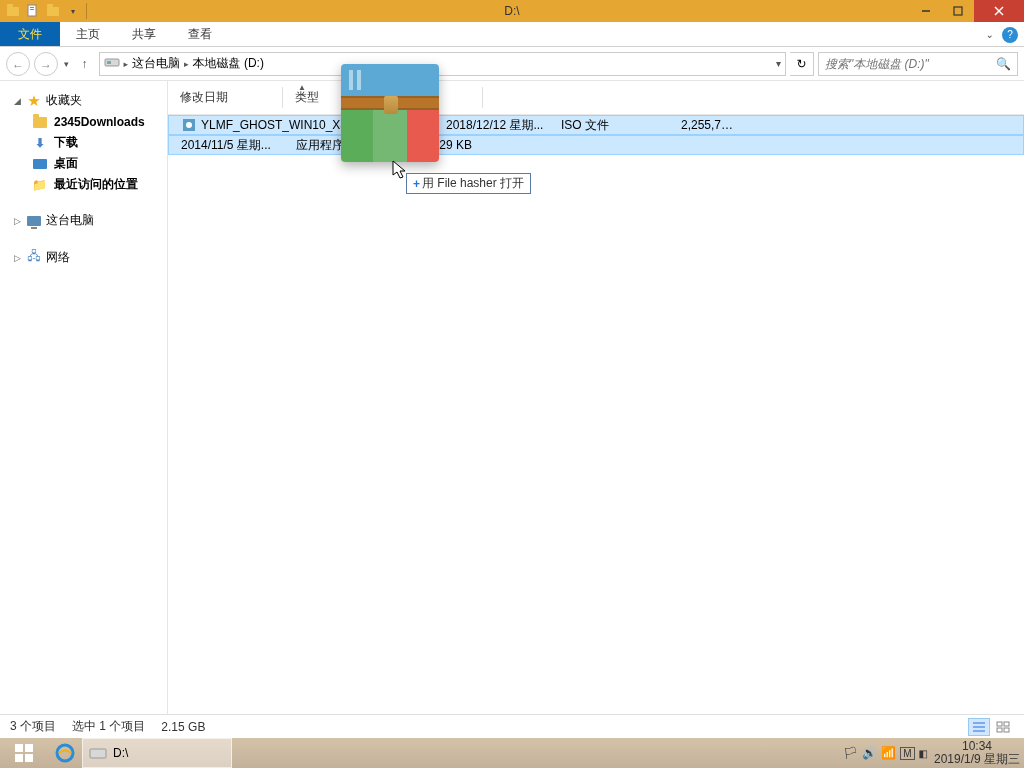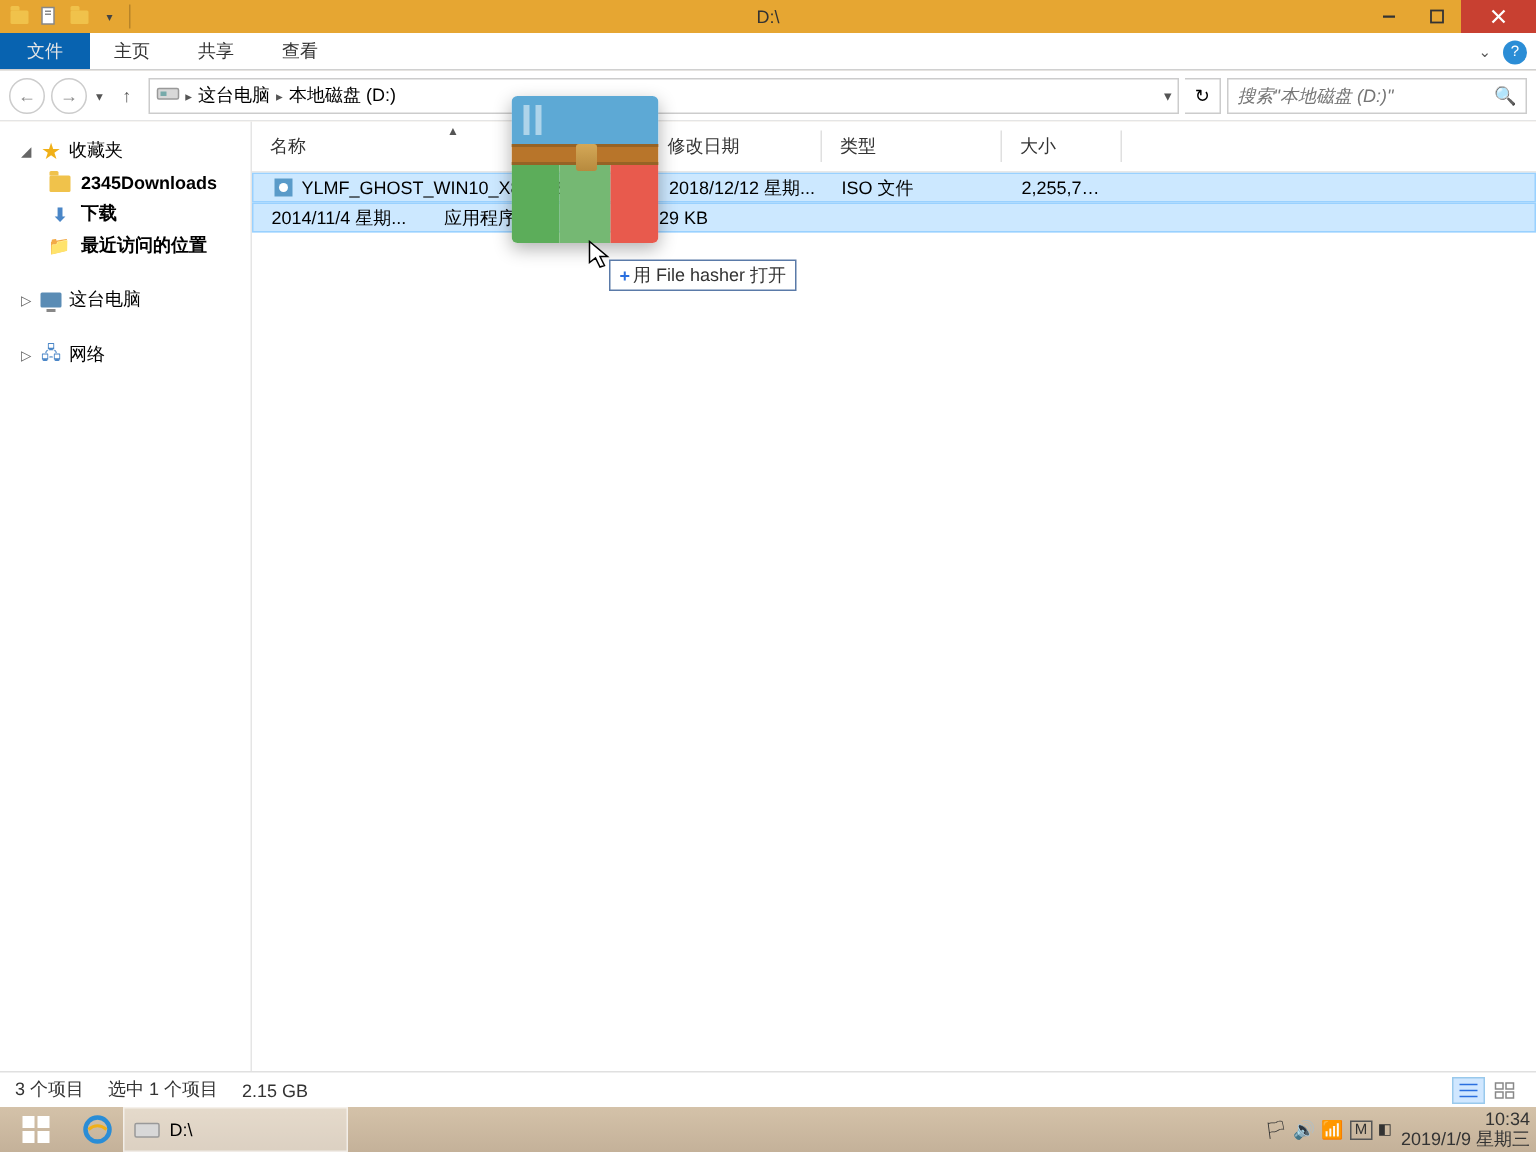--- a/index.html
+++ b/index.html
@@ -12,21 +12,21 @@
 .tb-divider { width: 1px; height: 16px; background: rgba(0,0,0,0.2); margin: 0 2px; }
 .titlebar-title { position: absolute; left: 50%; transform: translateX(-50%); color: #333; font-size: 12px; }
 .window-controls { position: absolute; right: 0; top: 0; display: flex; height: 22px; }
 .wc-btn { width: 32px; height: 22px; display: flex; align-items: center; justify-content: center; cursor: pointer; }
 .wc-min { background: transparent; }
 .wc-max { background: transparent; }
 .wc-close { background: #c84031; width: 50px; color: #fff; }
 
 
 .ribbon { height: 25px; background: #fff; display: flex; align-items: stretch; border-bottom: 1px solid #d0d0d0; position: relative; }
-.file-tab { background: #0863b0; color: #e5e5e5; padding: 0 18px; display: flex; align-items: center; }
+.file-tab { background: #0863b0; color: #fde047; padding: 0 18px; display: flex; align-items: center; }
 .rib-tab { padding: 0 16px; display: flex; align-items: center; color: #333; cursor: pointer; }
 .ribbon-right { position: absolute; right: 6px; top: 0; height: 25px; display: flex; align-items: center; gap: 8px; }
 .help-icon { width: 16px; height: 16px; border-radius: 50%; background: #2b8dd6; color: #fff; display: flex; align-items: center; justify-content: center; font-size: 10px; }
 
 
 .navbar { height: 34px; background: #fff; display: flex; align-items: center; padding: 0 6px; gap: 4px; border-bottom: 1px solid #e5e5e5; }
 .nav-btn { width: 24px; height: 24px; border: 1px solid #ccc; border-radius: 50%; display: flex; align-items: center; justify-content: center; color: #888; cursor: pointer; }
 .nav-arrow-down { color: #555; font-size: 9px; padding: 0 2px; cursor: pointer; }
 .nav-up { width: 20px; height: 20px; display: flex; align-items: center; justify-content: center; color: #555; cursor: pointer; }
 .address-bar { flex: 1; height: 24px; border: 1px solid #ccc; display: flex; align-items: center; padding: 0 4px; gap: 4px; background: #fff; }
@@ -71,21 +71,21 @@
 .view-btn { width: 22px; height: 18px; border: 1px solid transparent; display: flex; align-items: center; justify-content: center; cursor: pointer; }
 .view-btn.active { background: #d0e7ff; border-color: #99c9ec; }
 
 
 .taskbar { height: 30px; background: linear-gradient(#d4c2a9, #c4b199); display: flex; align-items: center; position: relative; }
 .start-btn { width: 48px; height: 30px; display: flex; align-items: center; justify-content: center; cursor: pointer; }
 .task-item { height: 30px; display: flex; align-items: center; padding: 0 6px; cursor: pointer; }
 .task-item.active { background: rgba(255,255,255,0.4); border: 1px solid rgba(255,255,255,0.6); width: 150px; }
 .tray { position: absolute; right: 4px; top: 0; height: 30px; display: flex; align-items: center; gap: 6px; color: #333; }
 .tray-icons { display: flex; gap: 4px; align-items: center; }
-.tray-time { text-align: right; line-height: 1.1; font-size: 11px; }
+.tray-time { text-align: center; line-height: 1.1; font-size: 11px; }
 
 
 .drag-icon { position: absolute; width: 98px; height: 98px; left: 341px; top: 64px; border-radius: 4px; overflow: hidden; box-shadow: 0 4px 12px rgba(0,0,0,0.3); }
 .drag-top { height: 32px; background: #5da9d5; position: relative; }
 .drag-top .stripe { position: absolute; left: 8px; top: 6px; bottom: 6px; width: 4px; background: rgba(255,255,255,0.5); }
 .drag-top .stripe2 { left: 16px; }
 .drag-mid { height: 14px; background: #b8752a; border-top: 2px solid #966325; border-bottom: 2px solid #966325; position: relative; }
 .drag-mid::after { content:""; position:absolute; left:44%; top:-2px; width:14px; height:18px; background: linear-gradient(#d4a857, #b78a3e); border-radius: 2px; }
 .drag-bot { flex: 1; display: flex; height: 52px; }
 .drag-bot .l { width: 33%; background: #5cad5a; }
@@ -196,20 +196,26 @@
         <span class="side-icon">
             <div class="ico-folder"></div>
           </span>
         <span>2345Downloads</span>
       </div>
       <div class="side-item">
         <span class="side-icon ico-down">⬇</span>
         <span>下载</span>
       </div>
       <div class="side-item">
+        <span class="side-icon">
+            <div class="ico-desk"></div>
+          </span>
+        <span>桌面</span>
+      </div>
+      <div class="side-item">
         <span class="side-icon ico-recent">📁</span>
         <span>最近访问的位置</span>
       </div>
     </div>
     <div class="side-group">
       <div class="side-head">
         <span class="tri">▷</span>
         <span class="side-icon">
             <div class="ico-pc"></div>
           </span>
@@ -221,40 +227,39 @@
         <span class="tri">▷</span>
         <span class="side-icon ico-net">🖧</span>
         <span>网络</span>
       </div>
     </div>
   </div>
 
   <div class="content">
     <div class="columns">
       <span class="sort-ind">▲</span>
-      <div class="col name">名称</div>
       <div class="col date">修改日期</div>
       <div class="col type">类型</div>
       <div class="col size">大小</div>
     </div>
     <div class="file-rows">
       <div class="file-row">
         <div class="cell c-name">
           <span class="file-icon"><svg width="16" height="16">
                 <rect x="2" y="2" width="12" height="12" fill="#5a9bc9"></rect>
                 <circle cx="8" cy="8" r="3" fill="#fff"></circle>
               </svg></span>
           <span>YLMF_GHOST_WIN10_X86_V20...</span>
         </div>
         <div class="cell c-date">2018/12/12 星期...</div>
         <div class="cell c-type">ISO 文件</div>
         <div class="cell c-size">2,255,756...</div>
       </div>
       <div class="file-row">
-        <div class="cell c-date">2014/11/4 星期...</div>
+        <div class="cell c-date">2014/11/5 星期...</div>
         <div class="cell c-type">应用程序</div>
         <div class="cell c-size">29 KB</div>
       </div>
     </div>
   </div>
 </div>
 
 <div class="statusbar">
   <span>3 个项目</span>
   <span>选中 1 个项目</span>

